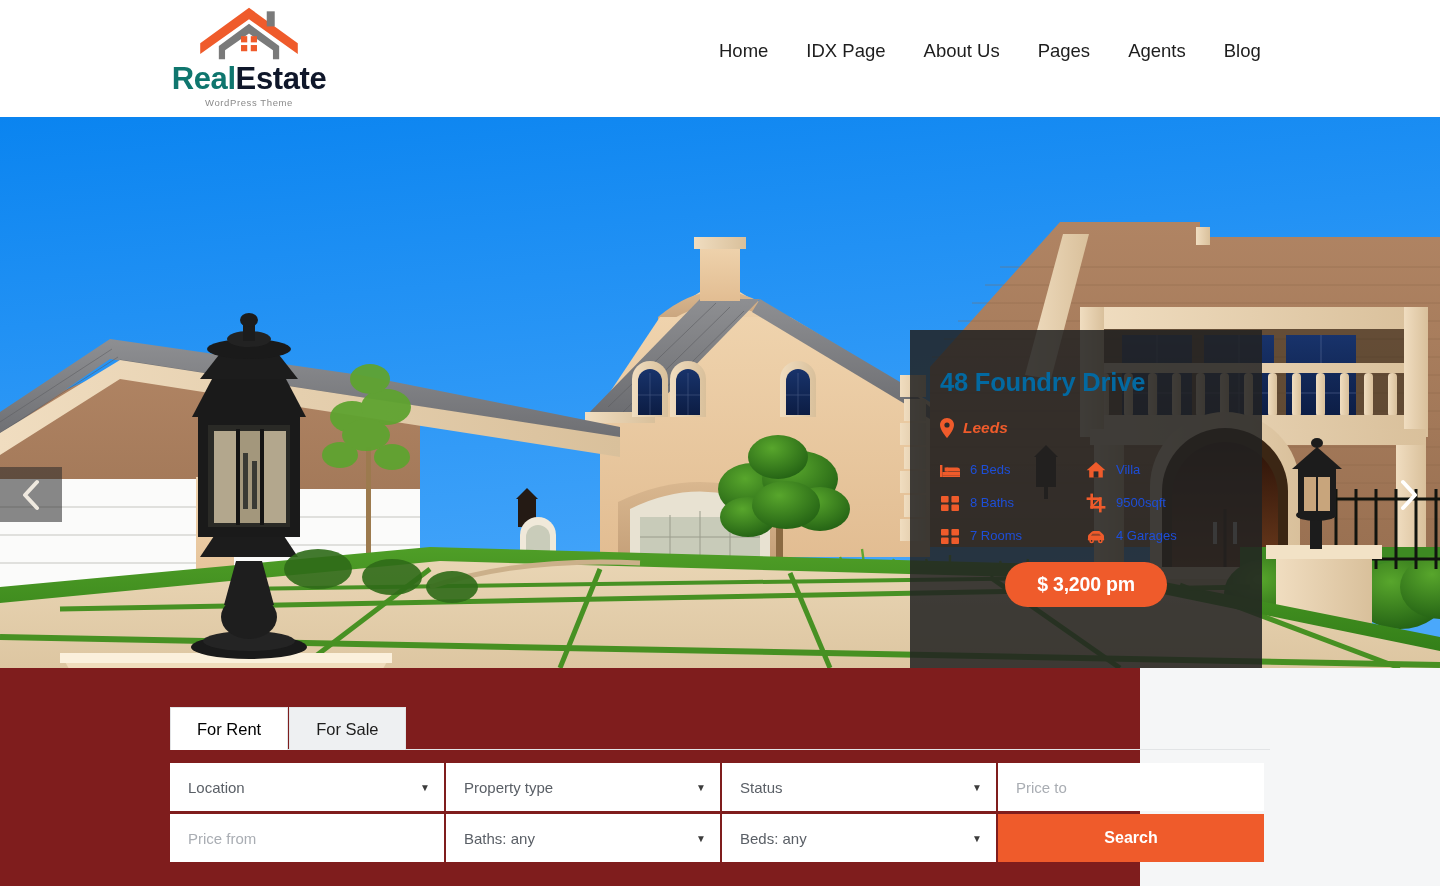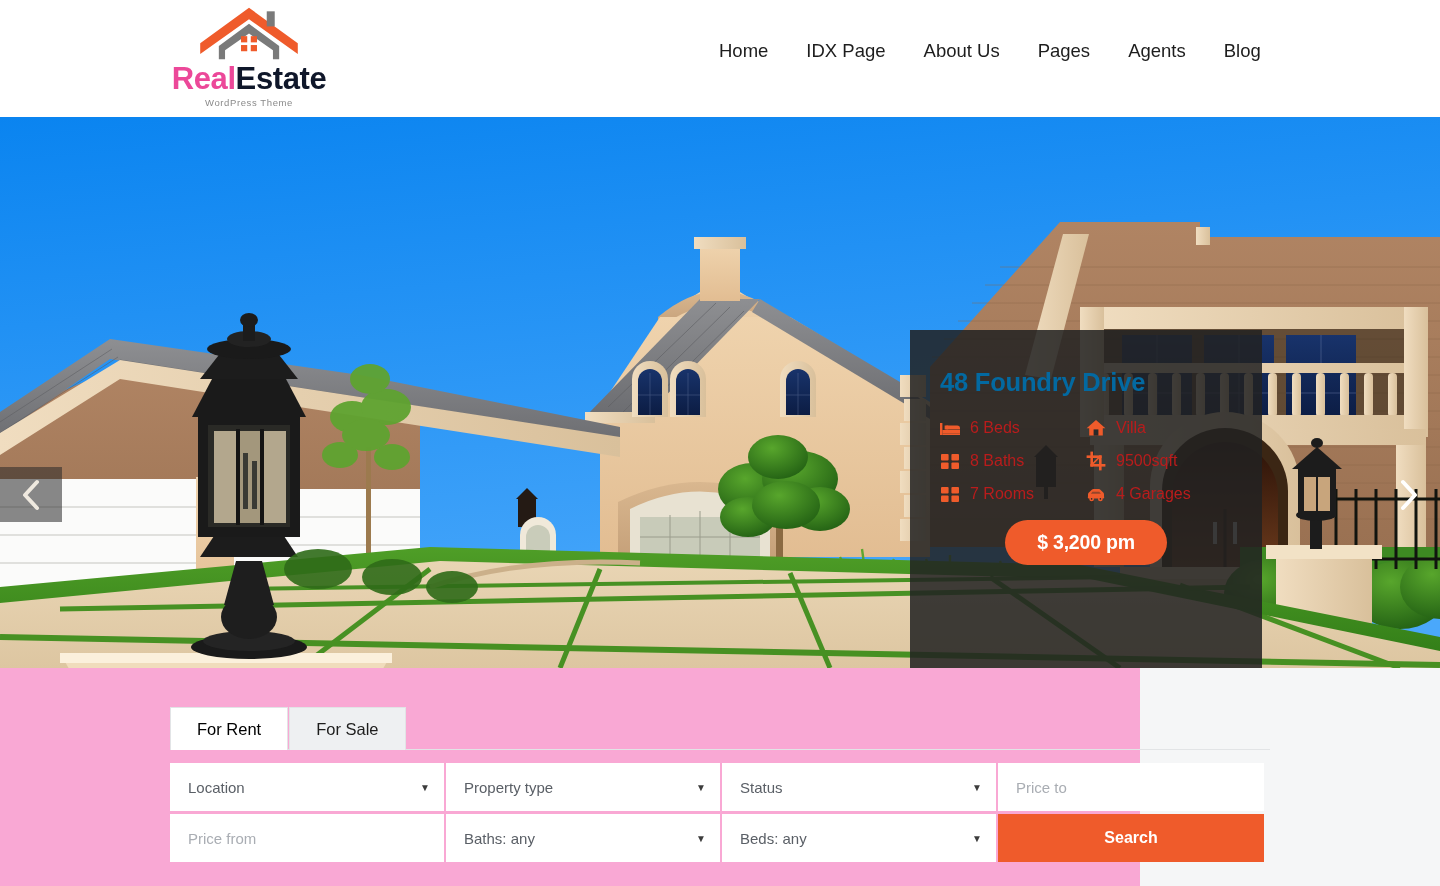--- a/index.html
+++ b/index.html
@@ -20,21 +20,21 @@
   .logo-block {
     position: absolute; left: 170px; top: 6px;
     width: 158px; height: 102px;
     display: flex; flex-direction: column; align-items: center;
   }
   .logo-mark { width: 118px; height: 62px; }
   .logo-word {
     font-size: 31px; font-weight: bold; letter-spacing: -0.4px;
     line-height: 1; margin-top: 2px; white-space: nowrap;
   }
-  .logo-word .w-real { color: #ec4899; }
+  .logo-word .w-real { color: #0f766e; }
   .logo-word .w-estate { color: #0f172a; }
   .logo-sub {
     font-size: 9.5px; color: #8a8a8a; letter-spacing: 0.6px;
     margin-top: 3px;
   }
 
   .main-nav {
     position: absolute; left: 700px; top: 38px;
     display: flex; align-items: center; gap: 0;
   }
@@ -82,36 +82,36 @@
   .pc-loc-text {
     color: #ef5b2b; font-size: 15.5px; font-style: italic; font-weight: bold;
   }
   .pc-specs {
     margin-top: 22px;
     display: grid; grid-template-columns: 146px 1fr;
     row-gap: 13px;
   }
   .spec {
     display: flex; align-items: flex-start; gap: 10px;
-    color: #b91c1c; font-size: 16px; line-height: 20px;
+    color: #1d4ed8; font-size: 13px; line-height: 20px;
   }
   .spec .ico { width: 20px; height: 20px; flex: 0 0 20px; display:block; }
   .pc-price-wrap { margin-top: 16px; display: flex; justify-content: center; }
   .pc-price {
     background: #ef5b2b; color: #fff;
     font-size: 19.5px; font-weight: bold;
     padding: 11px 32px; border-radius: 24px;
     border: none; cursor: pointer; letter-spacing: -0.2px;
   }
 
   
   .search-section {
     position: relative;
     width: 1140px; height: 218px;
-    background: #f9a8d4;
+    background: #7f1d1d;
     padding-left: 48px;
   }
   .search-inner {
     position: absolute; left: 170px; top: 38px;
     width: 1100px;
   }
   .tab-row {
     display: flex; align-items: flex-end;
     border-bottom: 1px solid #e2e4e6;
     height: 44px;
@@ -577,20 +577,27 @@
   </div>
   <div class="hero-arrow right">
     <svg width="22" height="34" viewBox="0 0 22 34">
       <polyline points="5,4 17,17 5,30" fill="none" stroke="#ffffff" stroke-width="4" stroke-linecap="round" stroke-linejoin="round"></polyline>
     </svg>
   </div>
 
   <div class="property-card">
     <div class="pc-title">48 Foundry Drive</div>
 
+    <div class="pc-loc">
+      <svg width="14" height="20" viewBox="0 0 14 20">
+        <path d="M7 0 C3.1 0 0 3.1 0 7 c0 5.2 7 13 7 13 s7-7.8 7-13 C14 3.1 10.9 0 7 0 z" fill="#ef5b2b"></path>
+        <circle cx="7" cy="7" r="2.6" fill="#2a2a2a"></circle>
+      </svg>
+      <span class="pc-loc-text">Leeds</span>
+    </div>
 
     <div class="pc-specs">
 
       <div class="spec">
         <svg class="ico" viewBox="0 0 20 20">
           <rect x="0" y="5" width="2.4" height="12" fill="#ef5b2b"></rect>
           <rect x="2.4" y="12" width="17.6" height="3.4" fill="#ef5b2b"></rect>
           <rect x="2.4" y="15.4" width="17.6" height="1.6" fill="#ef5b2b"></rect>
           <path d="M4.6 7.6 h12.6 a2.8 2.8 0 0 1 2.8 2.8 v1.2 H4.6 z" fill="#ef5b2b"></path>
           <circle cx="7.2" cy="9.6" r="2" fill="#ef5b2b"></circle>

